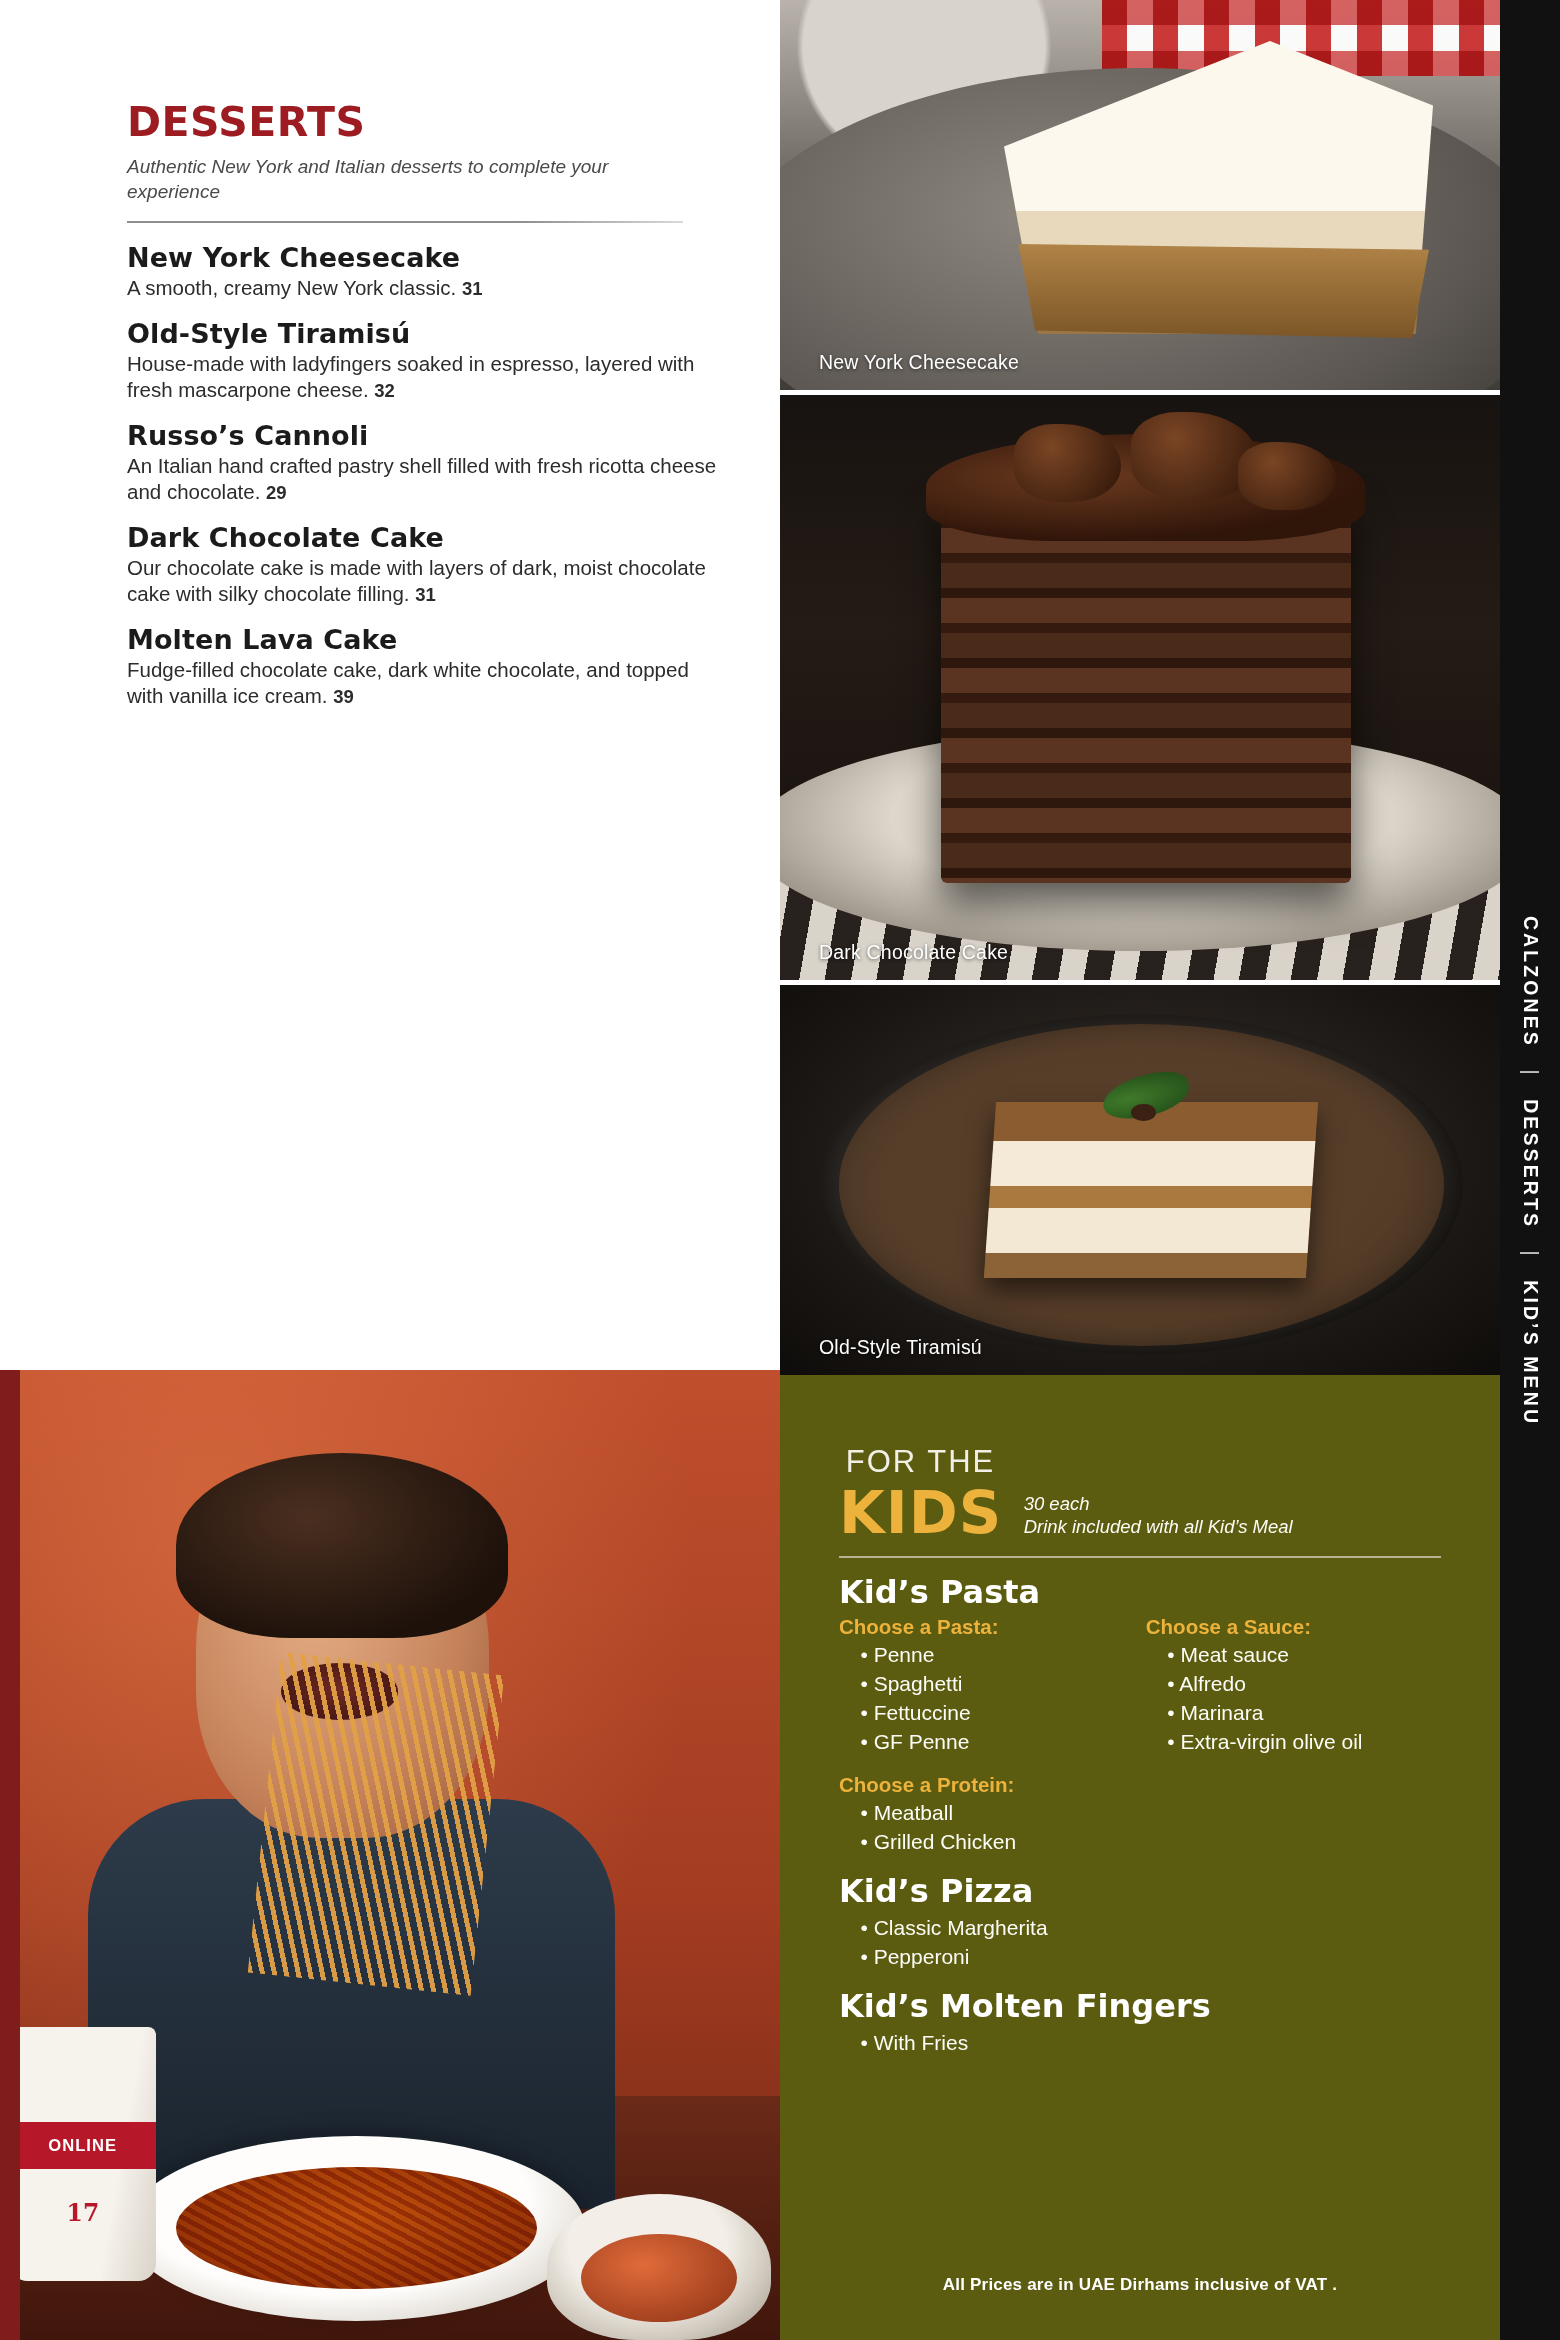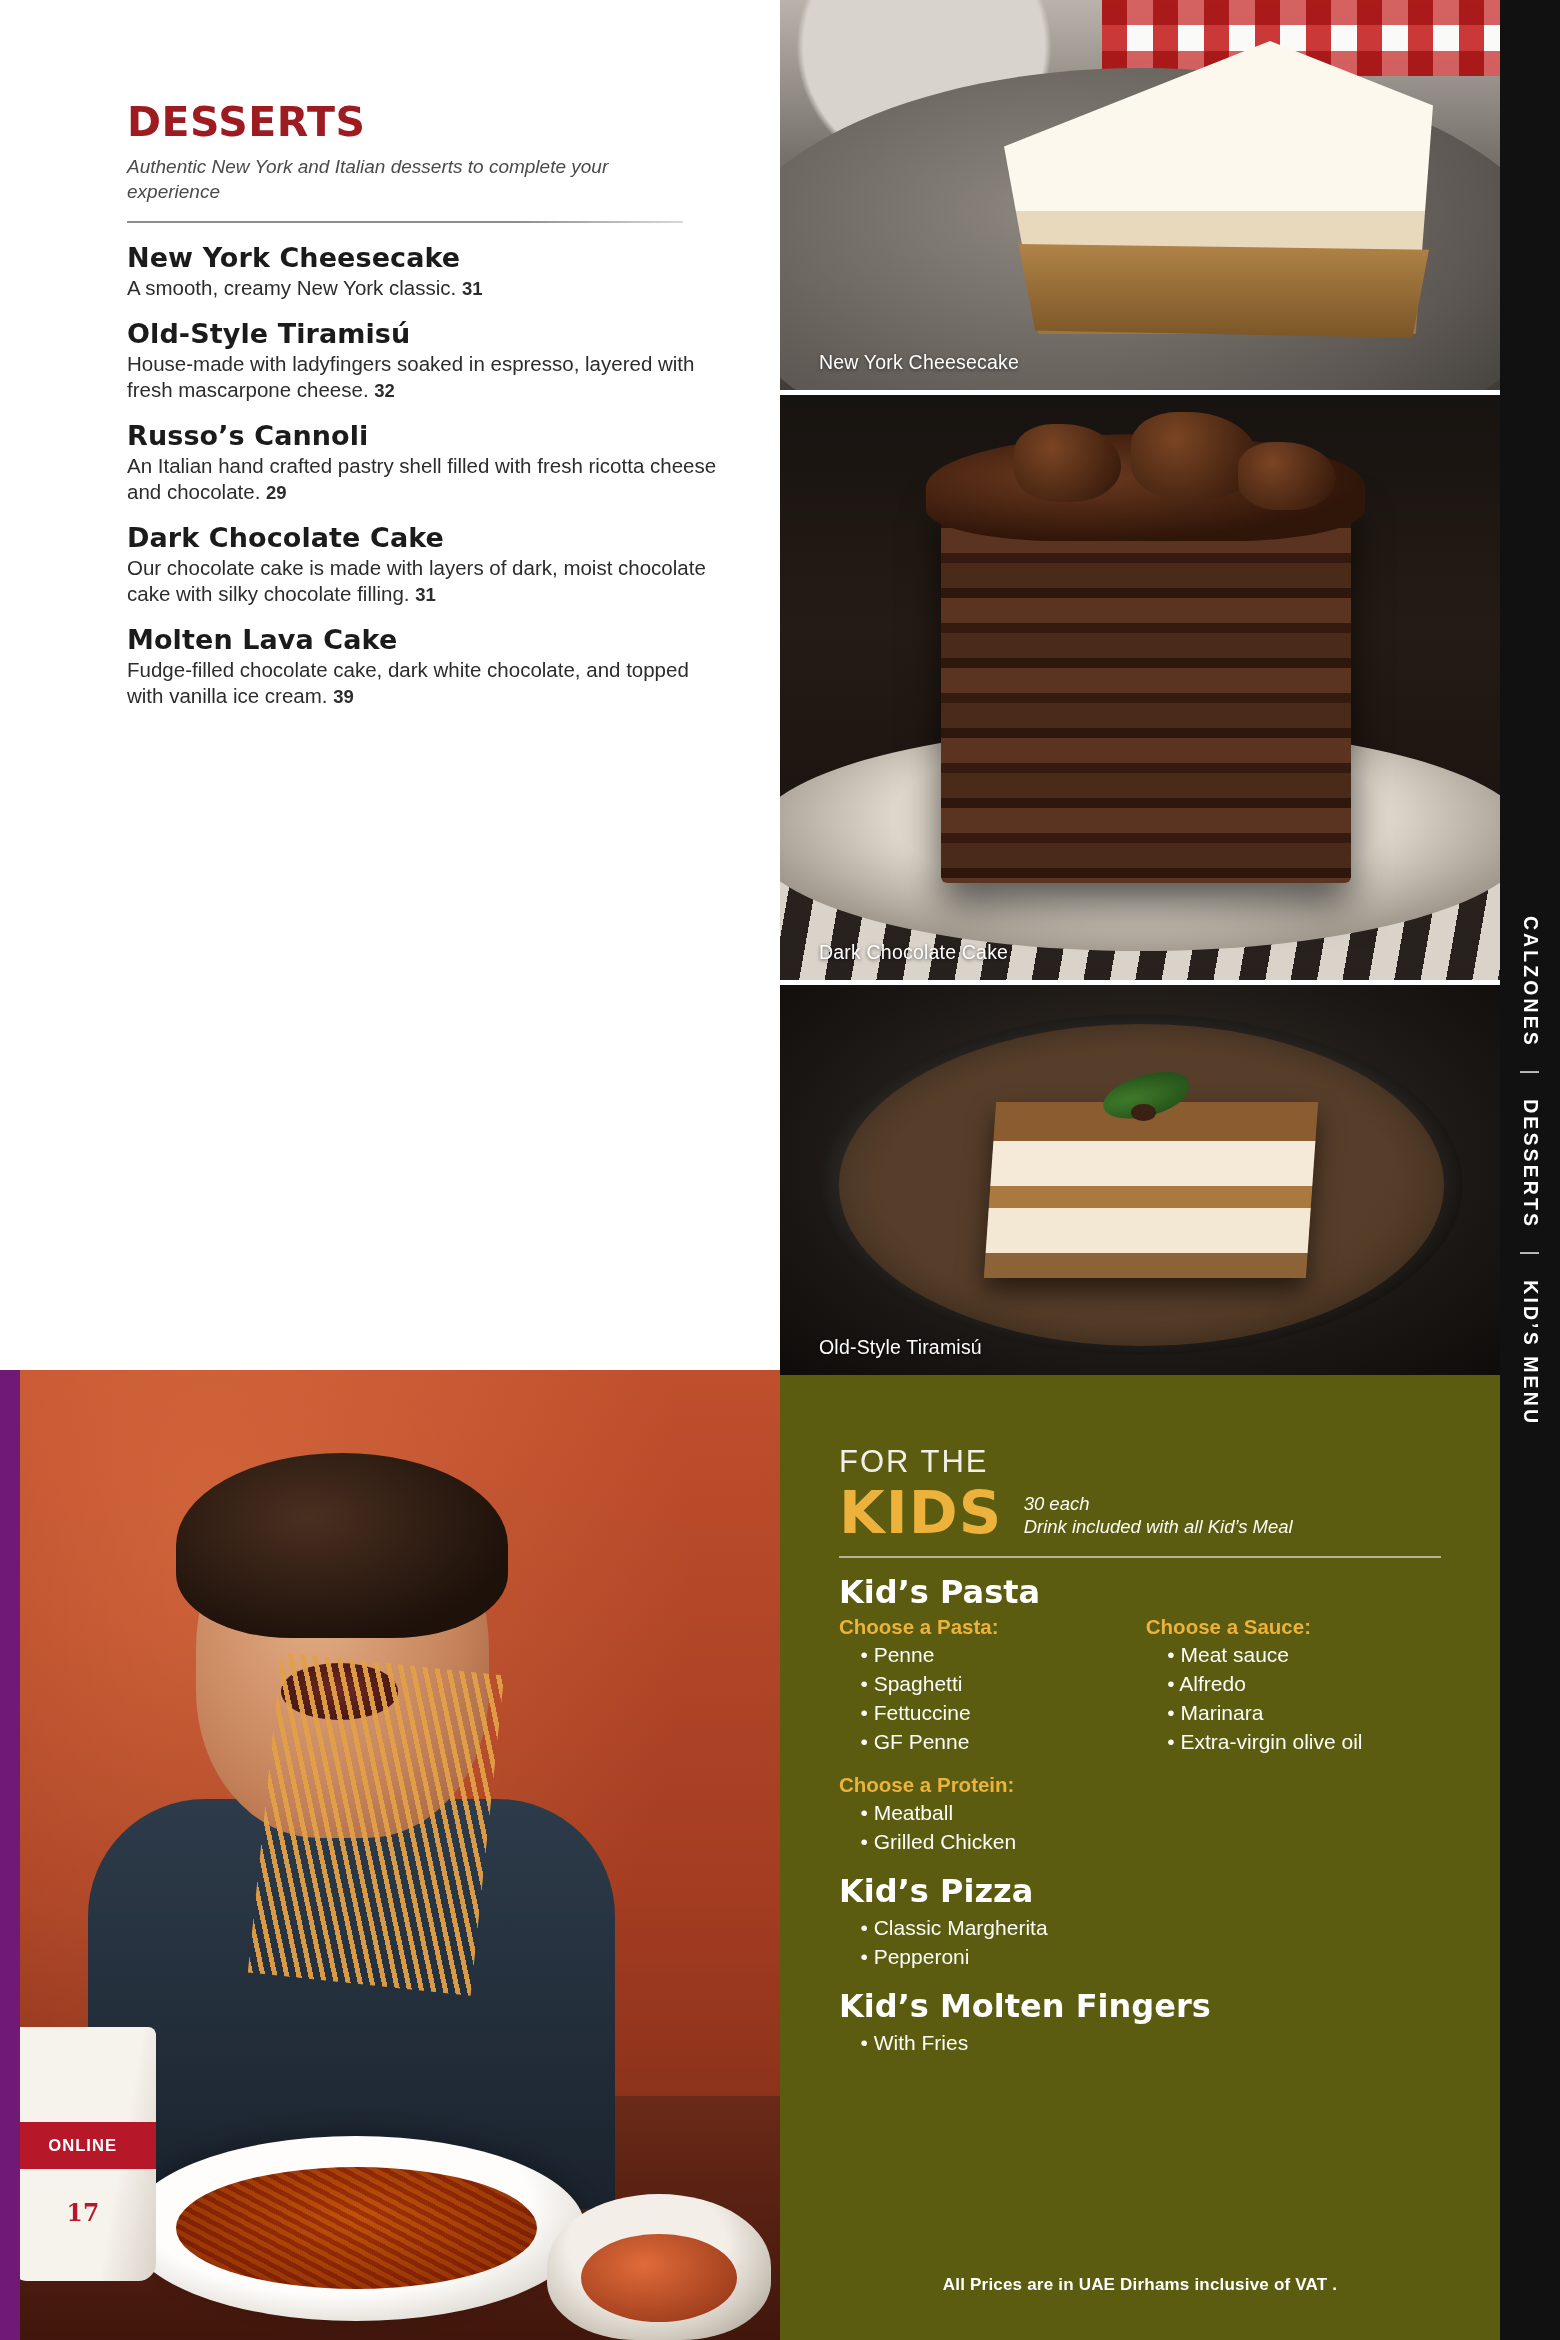--- a/index.html
+++ b/index.html
@@ -5,21 +5,21 @@
   * { box-sizing: border-box; margin: 0; padding: 0; }
   html, body {
     width: 1560px; height: 2341px;
     background: #ffffff;
     font-family: "Liberation Sans", sans-serif;
     overflow: hidden;
   }
   .page {
     position: relative;
     width: 1560px; height: 2341px;
-    background: #701a75;
+    background: #7f1d1d;
     overflow: hidden;
   }
 
   
   .spine {
     position: absolute; top: 0; right: 0;
     width: 60px; height: 2341px;
     background: #111111;
     z-index: 40;
   }
@@ -342,21 +342,21 @@
     font-weight: 400;
   }
   .kids-kids {
     font-size: 59px;
     font-weight: 800;
     color: #ecb23c;
     letter-spacing: 1px;
     line-height: 1;
     font-family: "DejaVu Sans", sans-serif;
   }
-  .kids-head-left { display: flex; flex-direction: column; gap: 5.9px; }
+  .kids-head-left { display: flex; flex-direction: column; gap: 5.9px; text-align: center; }
   .kids-note {
     font-style: italic;
     font-size: 18.5px;
     line-height: 1.25;
     color: #fdfcf6;
     padding-bottom: 3.9px;
   }
   .kids-rule {
     margin: 13.7px 0 15.6px 0;
     width: 100%; height: 2px;

